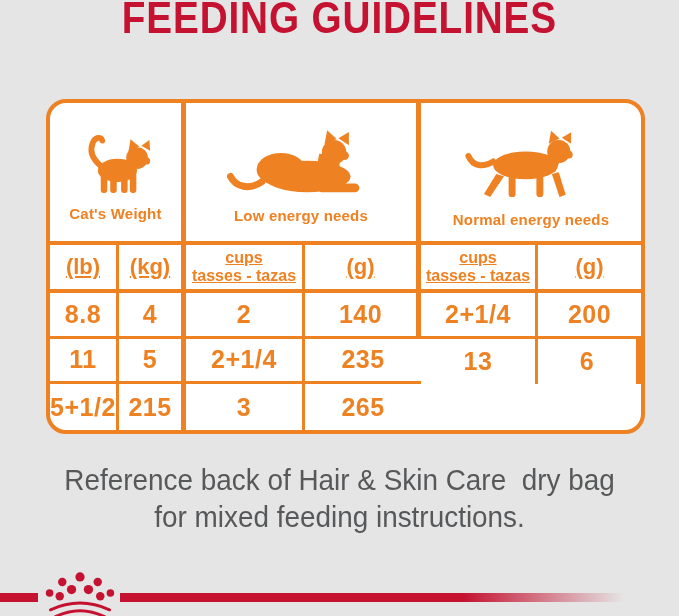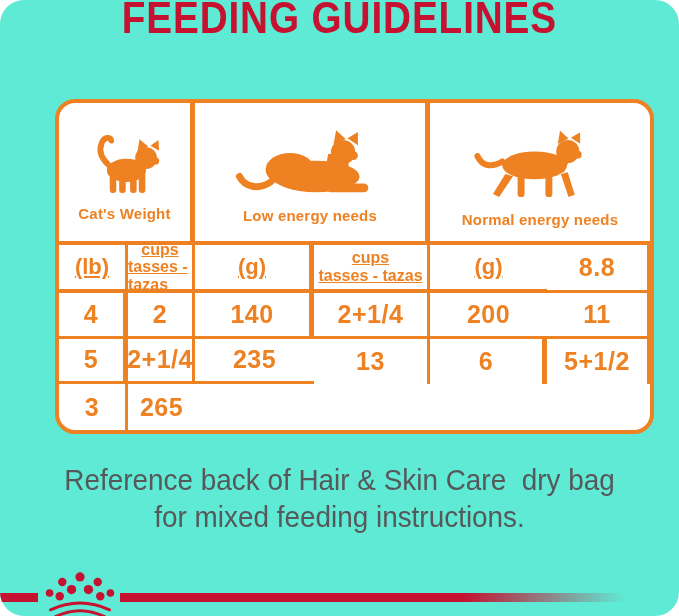--- a/index.html
+++ b/index.html
@@ -1,24 +1,23 @@
 <!DOCTYPE html>
 <html style="--brand-red: #C41230; --accent-orange: #EE8122; --text-gray: #57585A;"><head>
 <meta charset="utf-8">
 <style>
   * { box-sizing: border-box; margin: 0; padding: 0; }
   html,body { background:#ffffff; }
   .page {
     position: relative;
     width: 679px;
     height: 616px;
-    background: #5eead4;
+    background: #e5e5e5;
     overflow: hidden;
     font-family: "Liberation Sans", sans-serif;
-    border-radius: 24px;
   }
   
   .title {
     position: absolute;
     top: -4px; left: 0; right: 0;
     text-align: center;
     line-height: 44px;
   }
   .title span {
     display: inline-block;
@@ -26,21 +25,21 @@
     font-weight: bold;
     letter-spacing: 1px;
     color: var(--brand-red);
     transform: scaleX(0.88);
     transform-origin: center;
     white-space: nowrap;
   }
   
   .tbl {
     position: absolute;
-    left: 55px; top: 99px;
+    left: 46px; top: 99px;
     width: 599px; height: 335px;
     border: 4px solid var(--accent-orange);
     border-radius: 20px;
     overflow: hidden;
     display: grid;
     grid-template-columns: 69px 67px 119px 116px 117px 103px;
     grid-template-rows: 142px 48px 1fr 1fr 1fr;
     background: #ffffff;
   }
   .cell {
@@ -173,20 +172,23 @@
         <rect class="o" x="56" y="68" width="9" height="28" rx="4"></rect>
         <rect class="o" x="92" y="68" width="9" height="28" rx="4"></rect>
         <polygon class="o" points="112,66 121,64 130,93 122,96"></polygon>
       </svg>
       <div class="cat-label">Normal energy needs</div>
     </div>
 
     <div class="cell sub">
       <span class="unit">(lb)</span>
     </div>
+    <div class="cell sub sec">
+      <span class="unit">(kg)</span>
+    </div>
     <div class="cell sub">
       <span class="cups">cups</span>
       <span class="cups">tasses - tazas</span>
     </div>
     <div class="cell sub sec">
       <span class="unit">(g)</span>
     </div>
     <div class="cell sub">
       <span class="cups">cups</span>
       <span class="cups">tasses - tazas</span>
@@ -203,20 +205,21 @@
     <div class="cell num last">200</div>
 
     <div class="cell num">11</div>
     <div class="cell num sec">5</div>
     <div class="cell num">2+1/4</div>
     <div class="cell num last">235</div>
 
     <div class="cell num nb">13</div>
     <div class="cell num sec nb">6</div>
     <div class="cell num nb">5+1/2</div>
+    <div class="cell num sec nb">215</div>
     <div class="cell num nb">3</div>
     <div class="cell num last nb">265</div>
 
   </div>
 
   <div class="note">
     <div>Reference back of Hair &amp; Skin Care  dry bag</div>
     <div>for mixed feeding instructions.</div>
   </div>
 

